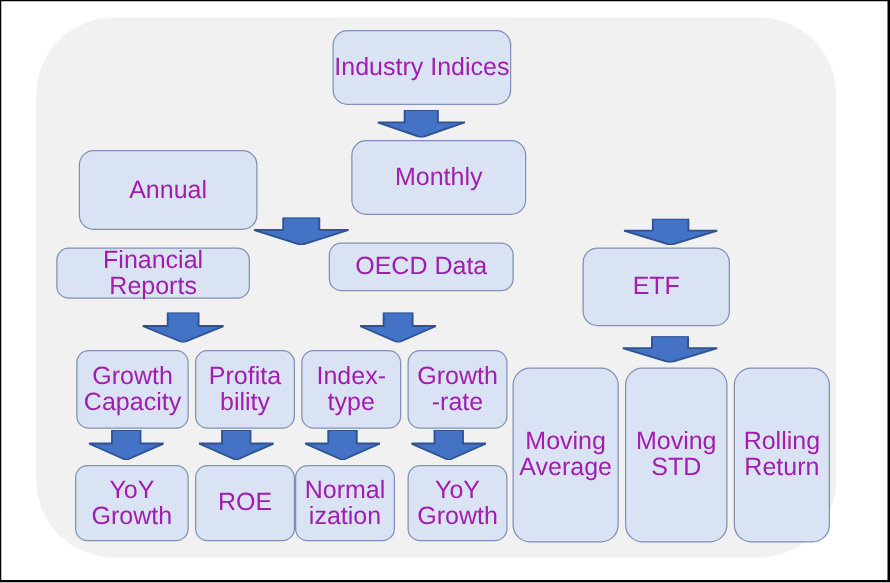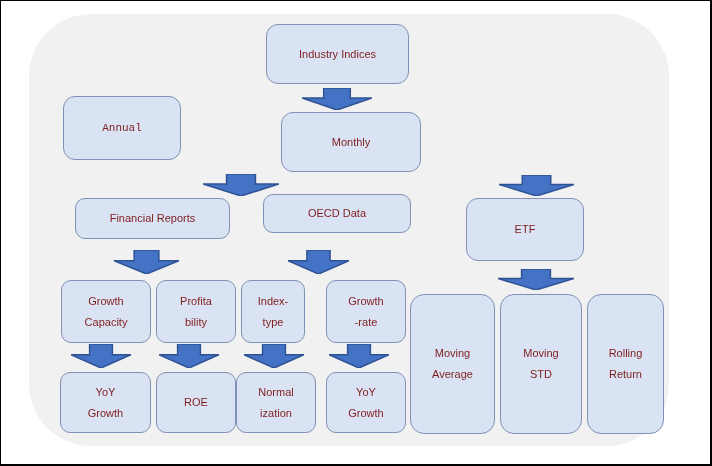--- a/index.html
+++ b/index.html
@@ -20,39 +20,39 @@
     border-radius:62px;
   }
   .node{
     position:absolute;
     box-sizing:border-box;
     background:#dae3f3;
     border:1px solid #8091b5;
     border-radius:10px;
     display:flex;align-items:center;justify-content:center;
     text-align:center;
-    font-size:11px;line-height:21px;color:#7f1d1d;
+    font-size:20px;line-height:21px;color:#a21caf;
     white-space:pre-line;
   }
   .node.big{border-radius:12px;}
   .node.tall{border-radius:14px;}
   .arrow{position:absolute;}
   .arrow svg{display:block;width:100%;height:100%;}
 
   
   .n-industry {left:265px;top:23px; width:143px;height:60px;}
-  .n-annual   {left:62px; top:95px;width:118px;height:64px;font-family:Liberation Mono, monospace;}
+  .n-annual   {left:62px; top:119px;width:143px;height:64px;}
   .n-monthly  {left:280px;top:111px;width:140px;height:60px;}
   .n-daily    {left:465px;top:111px;width:143px;height:61px;}
-  .n-finrep   {left:74px; top:197px;width:155px;height:41px;}
+  .n-finrep   {left:44px; top:197px;width:155px;height:41px;}
   .n-oecd     {left:262px;top:193px;width:148px;height:39px;text-align:center;}
   .n-etf      {left:465px;top:197px;width:118px;height:63px;}
   .n-growcap  {left:60px; top:279px;width:90px;height:63px;}
   .n-profit   {left:155px;top:279px;width:80px;height:63px;}
-  .n-indextype{left:240px;top:279px;width:64px;height:63px;}
+  .n-indextype{left:240px;top:279px;width:80px;height:63px;}
   .n-growrate {left:325px;top:279px;width:80px;height:63px;}
   .n-yoyl     {left:59px; top:371px;width:91px;height:61px;}
   .n-roe      {left:155px;top:371px;width:80px;height:61px;}
   .n-normal   {left:235px;top:371px;width:80px;height:61px;}
   .n-yoyr     {left:325px;top:371px;width:80px;height:61px;}
   .n-mavg     {left:409px;top:293px;width:85px;height:140px;}
   .n-mstd     {left:499px;top:293px;width:82px;height:140px;}
   .n-rret     {left:586px;top:293px;width:77px;height:140px;}
 
   

